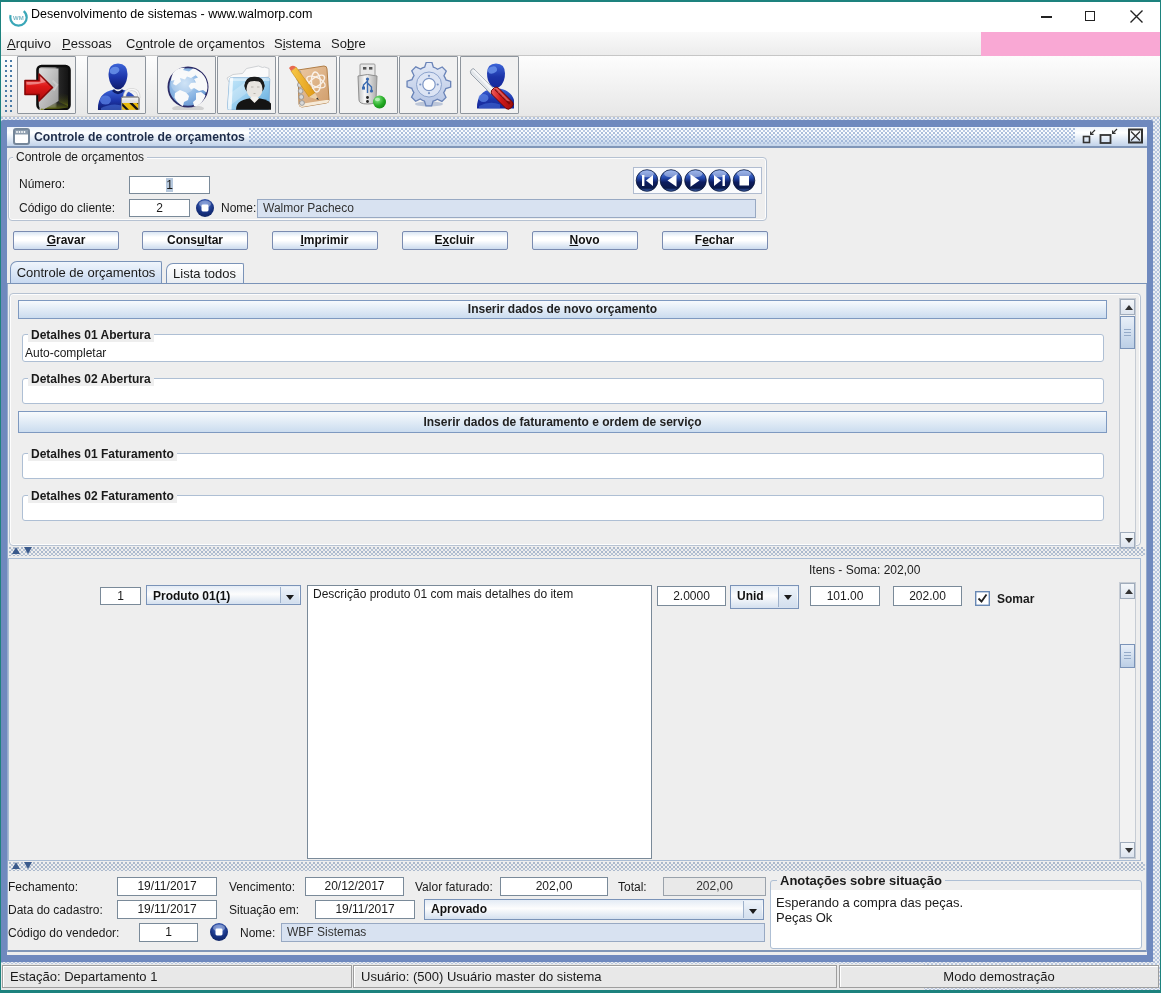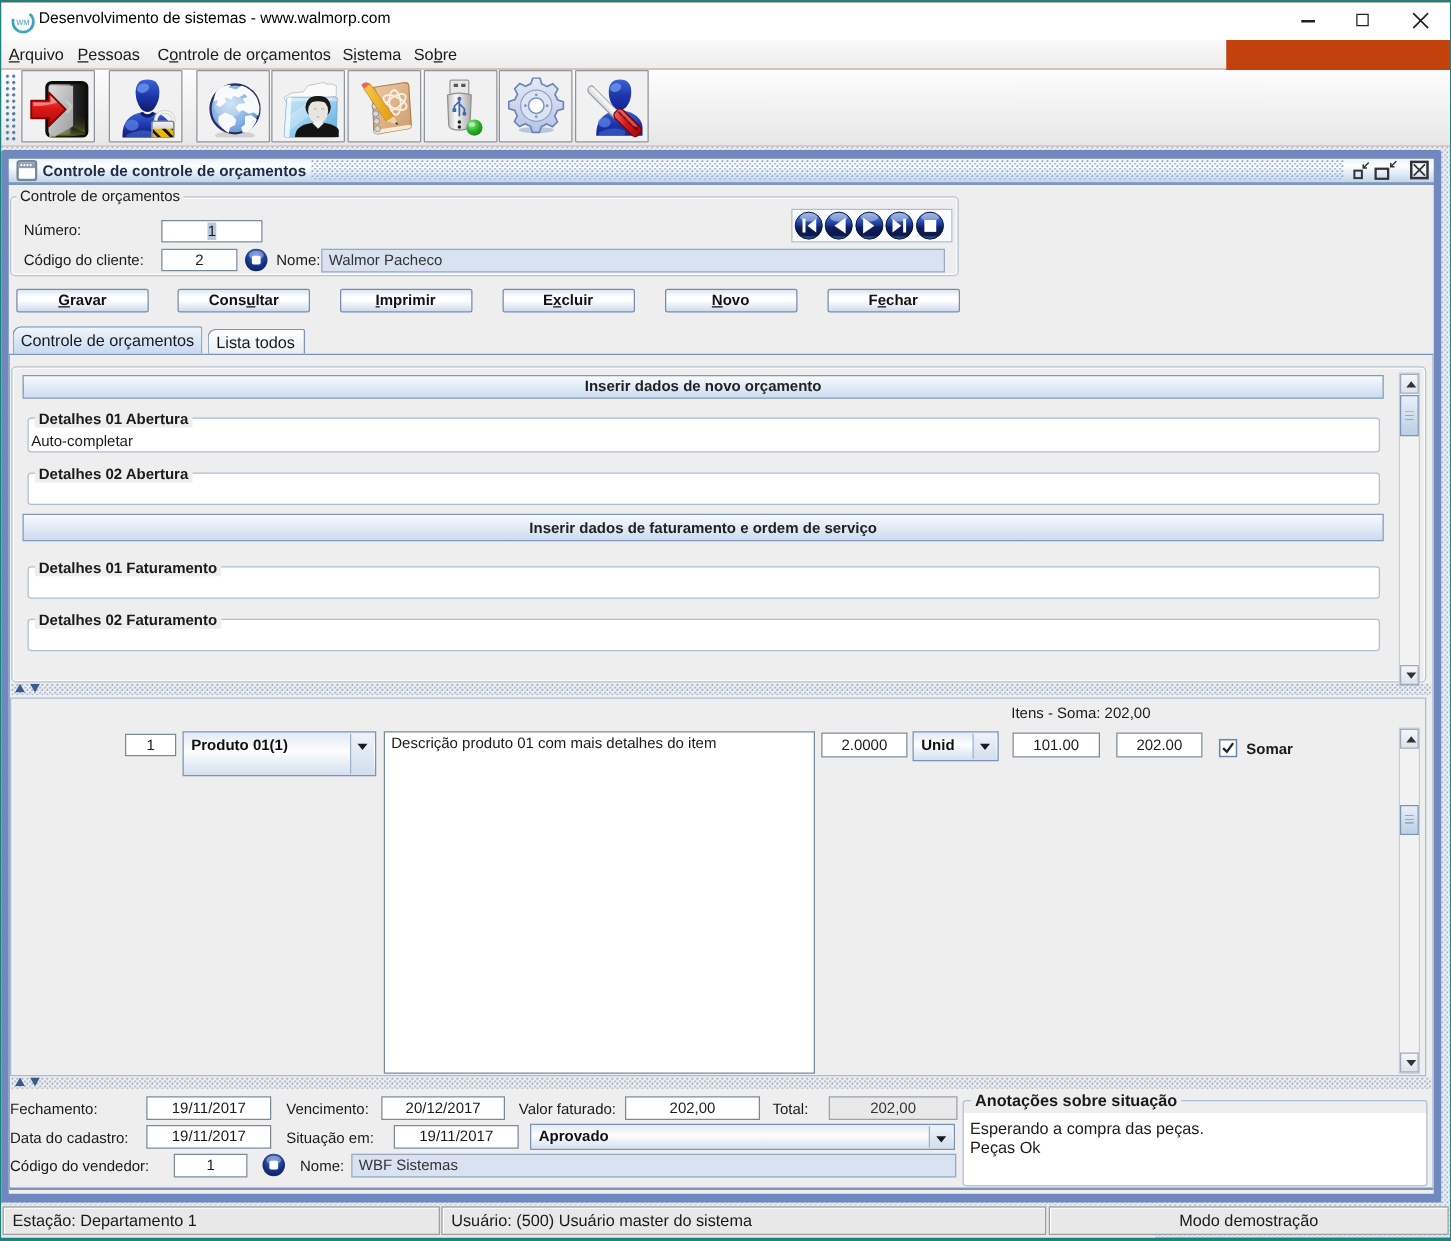--- a/index.html
+++ b/index.html
@@ -1,16 +1,16 @@
 <!DOCTYPE html>
 <html><head><meta charset="utf-8"><style>
 *{margin:0;padding:0;box-sizing:border-box}
 html,body{width:1161px;height:993px;overflow:hidden}
 body{font-family:"Liberation Sans",sans-serif;font-size:12px;color:#1a1a1a;background:#eee}
-#win{position:absolute;left:0;top:0;width:1161px;height:993px;background:#c2410c;
+#win{position:absolute;left:0;top:0;width:1161px;height:993px;background:#f9a8d4;
  border-top:2px solid #1d827e;border-left:1px solid #1d827e;border-right:1px solid #1d827e;border-bottom:3px solid #1d827e}
 #win>*{position:absolute}
 .ab{position:absolute}
 
 #titlebar{left:0;top:0;width:1159px;height:30px;background:#fff}
 #title-text{position:absolute;left:30px;top:5px;font-size:12.5px;color:#000;white-space:nowrap}
 
 #menubar{left:0;top:30px;width:980px;height:24px;background:linear-gradient(#fafafa,#ececec);border-bottom:1px solid #c6c6c6}
 .mi{position:absolute;top:4px;font-size:13px;color:#1a1a1a;white-space:nowrap}
 .mi u{text-decoration:underline}
@@ -410,21 +410,21 @@
       <div class="sarr sdn" style="bottom:0"></div>
      </div>
      <div class="divdr" style="top:263px"></div>
      <svg class="ab" style="left:5px;top:263px" width="26" height="7" viewBox="0 0 26 7">
       <path d="M0,7 L4,0 L8,7 Z" fill="#3a5a8c"></path>
               <path d="M12,0 L16,7 L20,0 Z" fill="#3a5a8c"></path>
      </svg>
      <div class="ab" style="left:1px;top:274px;width:1133px;height:303px;border:1px solid #a9bcd4;background:#eee">
       <div class="lbl" style="left:800px;top:4px;width:320px;">Itens - Soma: 202,00</div>
       <div class="fld" style="left:91px;top:28px;width:41px;height:18px;line-height:16px">1</div>
-      <div class="combo" style="left:137px;top:26px;width:155px;height:36px">
+      <div class="combo" style="left:137px;top:26px;width:155px;height:20px">
                 <span class="ct">Produto 01(1)</span>
                 <span class="ca"></span>
               </div>
       <div class="fld fldl" style="left:298px;top:26px;width:345px;height:274px;line-height:14px;padding-top:1px">Descrição produto 01 com mais detalhes do item</div>
       <div class="fld" style="left:648px;top:27px;width:69px;height:20px;line-height:18px">2.0000</div>
       <div class="combo" style="left:721px;top:26px;width:69px;height:24px">
                 <span class="ct">Unid</span>
                 <span class="ca"></span>
               </div>
       <div class="fld" style="left:801px;top:27px;width:70px;height:20px;line-height:18px">101.00</div>

